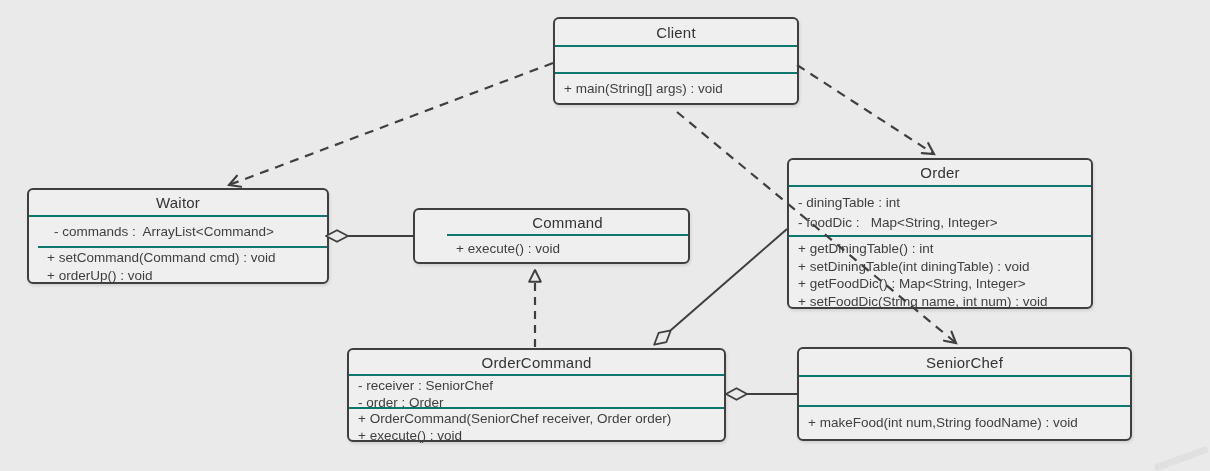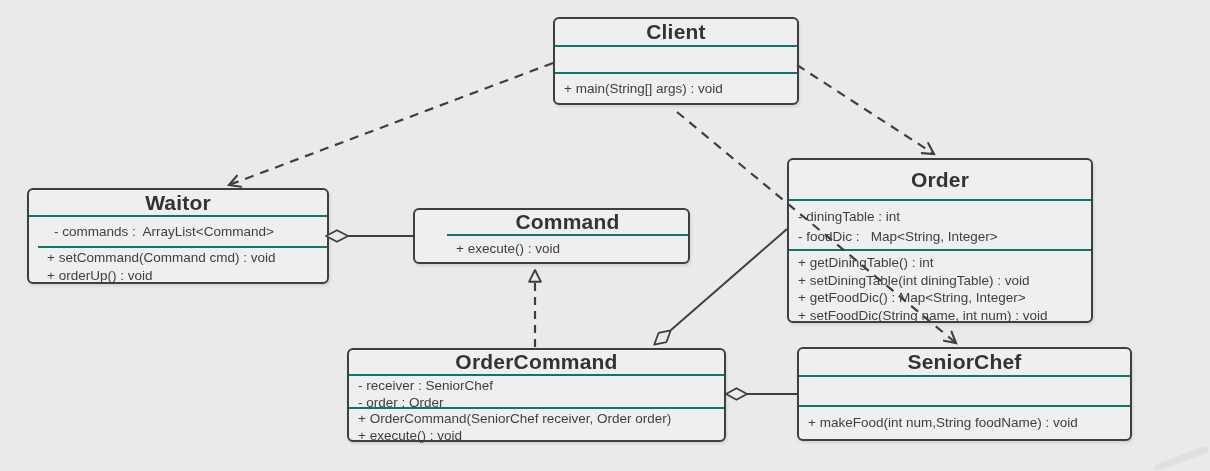--- a/index.html
+++ b/index.html
@@ -13,21 +13,21 @@
     position:absolute;
     background:#efefef;
     border:2px solid #3f3f3f;
     border-radius:6px;
     box-shadow:1px 2px 3px rgba(0,0,0,.10);
     box-sizing:content-box;
   }
   .sec{box-sizing:border-box;overflow:visible;}
   .sec + .sec{border-top:2px solid #0f766e;}
   .title{
-    font-weight:bold;font-size:21px;color:#333;
+    font-weight:normal;font-size:15px;color:#333;
     display:flex;align-items:center;justify-content:center;
     letter-spacing:.2px;
   }
   .member{
     font-size:13.5px;color:#3f3f3f;
     padding-left:9px;line-height:17.5px;white-space:pre;
   }
   .attrs,.methods{padding-top:2px;}
   .vcenter{display:flex;flex-direction:column;justify-content:center;padding-top:0;}
   svg#connectors{position:absolute;inset:0;pointer-events:none;}
@@ -57,21 +57,21 @@
   </div>
 
   <div class="uml-class" style="left:413px;top:208px;width:241px;padding-left:32px;">
     <div class="sec title" style="height:24px;">Command</div>
     <div class="sec methods vcenter" style="height:28px;">
       <div class="member">+ execute() : void</div>
     </div>
   </div>
 
   <div class="uml-class" style="left:787px;top:158px;width:302px;">
-    <div class="sec title" style="height:39px;">Order</div>
+    <div class="sec title" style="height:25px;">Order</div>
     <div class="sec attrs" style="height:50px;padding-top:6px;line-height:19.5px;">
       <div class="member" style="line-height:19.5px;">- diningTable : int</div>
       <div class="member" style="line-height:19.5px;">- foodDic :   Map&lt;String, Integer&gt;</div>
     </div>
     <div class="sec methods" style="height:72px;padding-top:3px;">
       <div class="member">+ getDiningTable() : int</div>
       <div class="member">+ setDiningTable(int diningTable) : void</div>
       <div class="member">+ getFoodDic() : Map&lt;String, Integer&gt;</div>
       <div class="member">+ setFoodDic(String name, int num) : void</div>
     </div>

